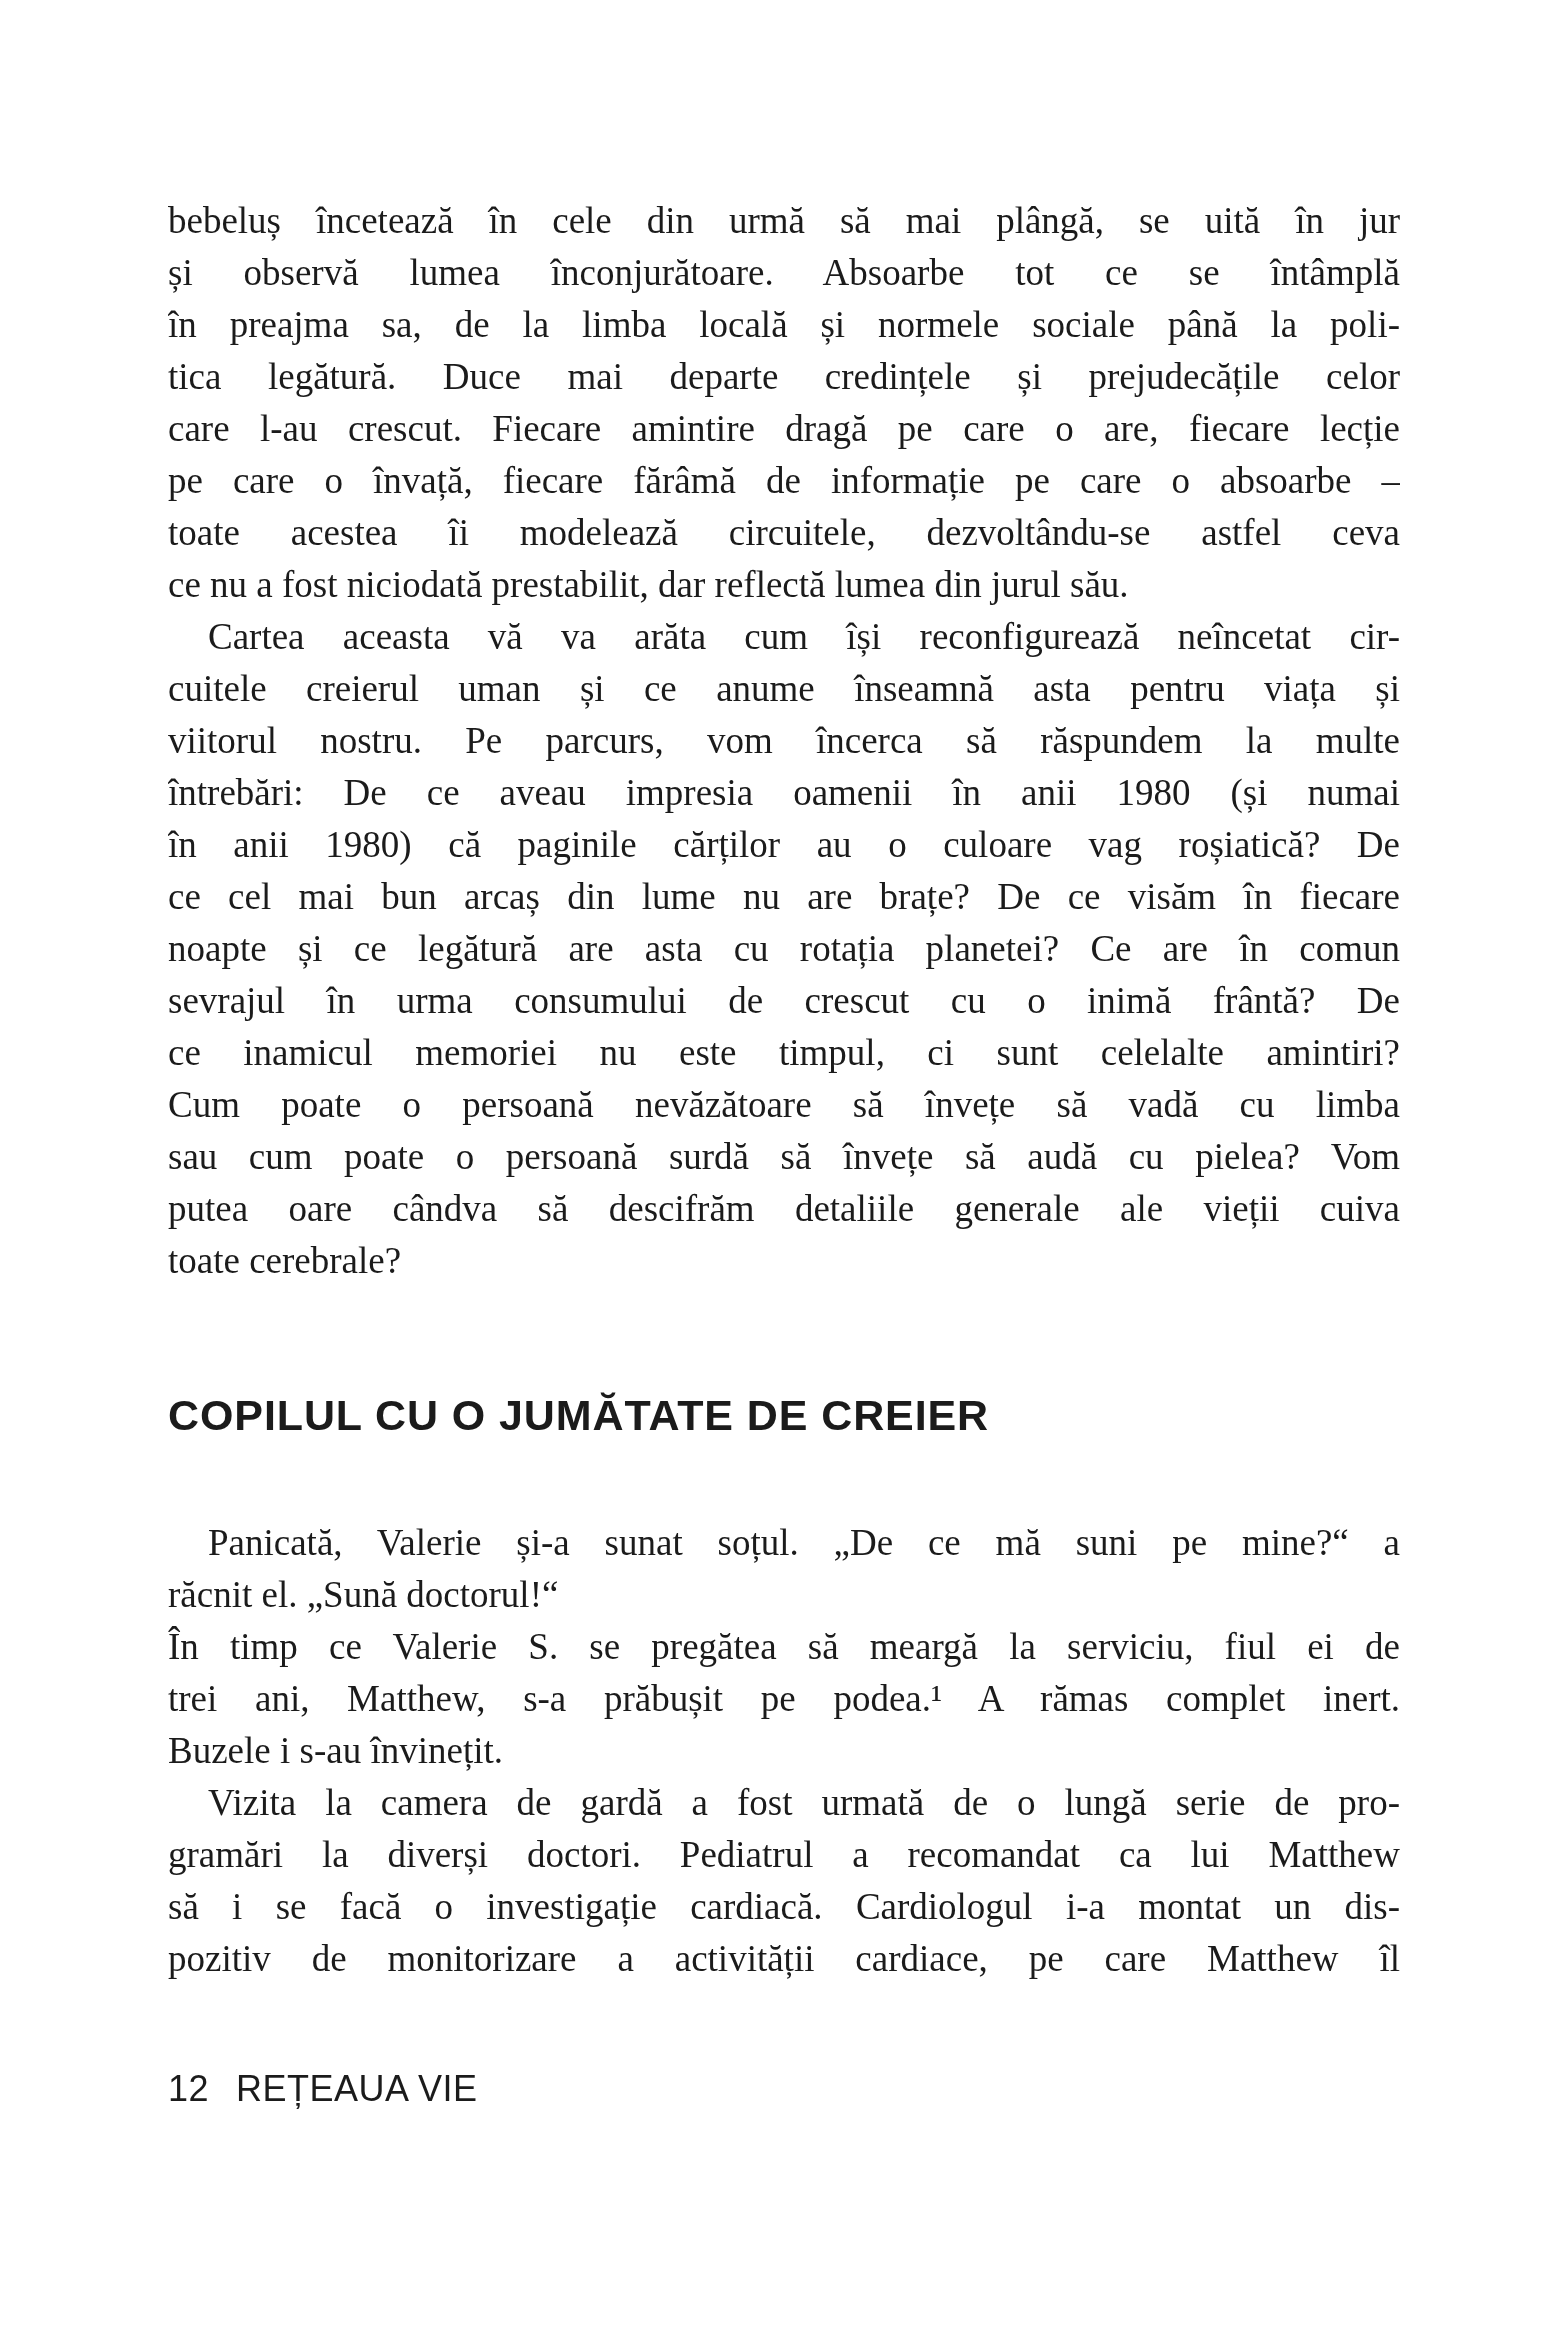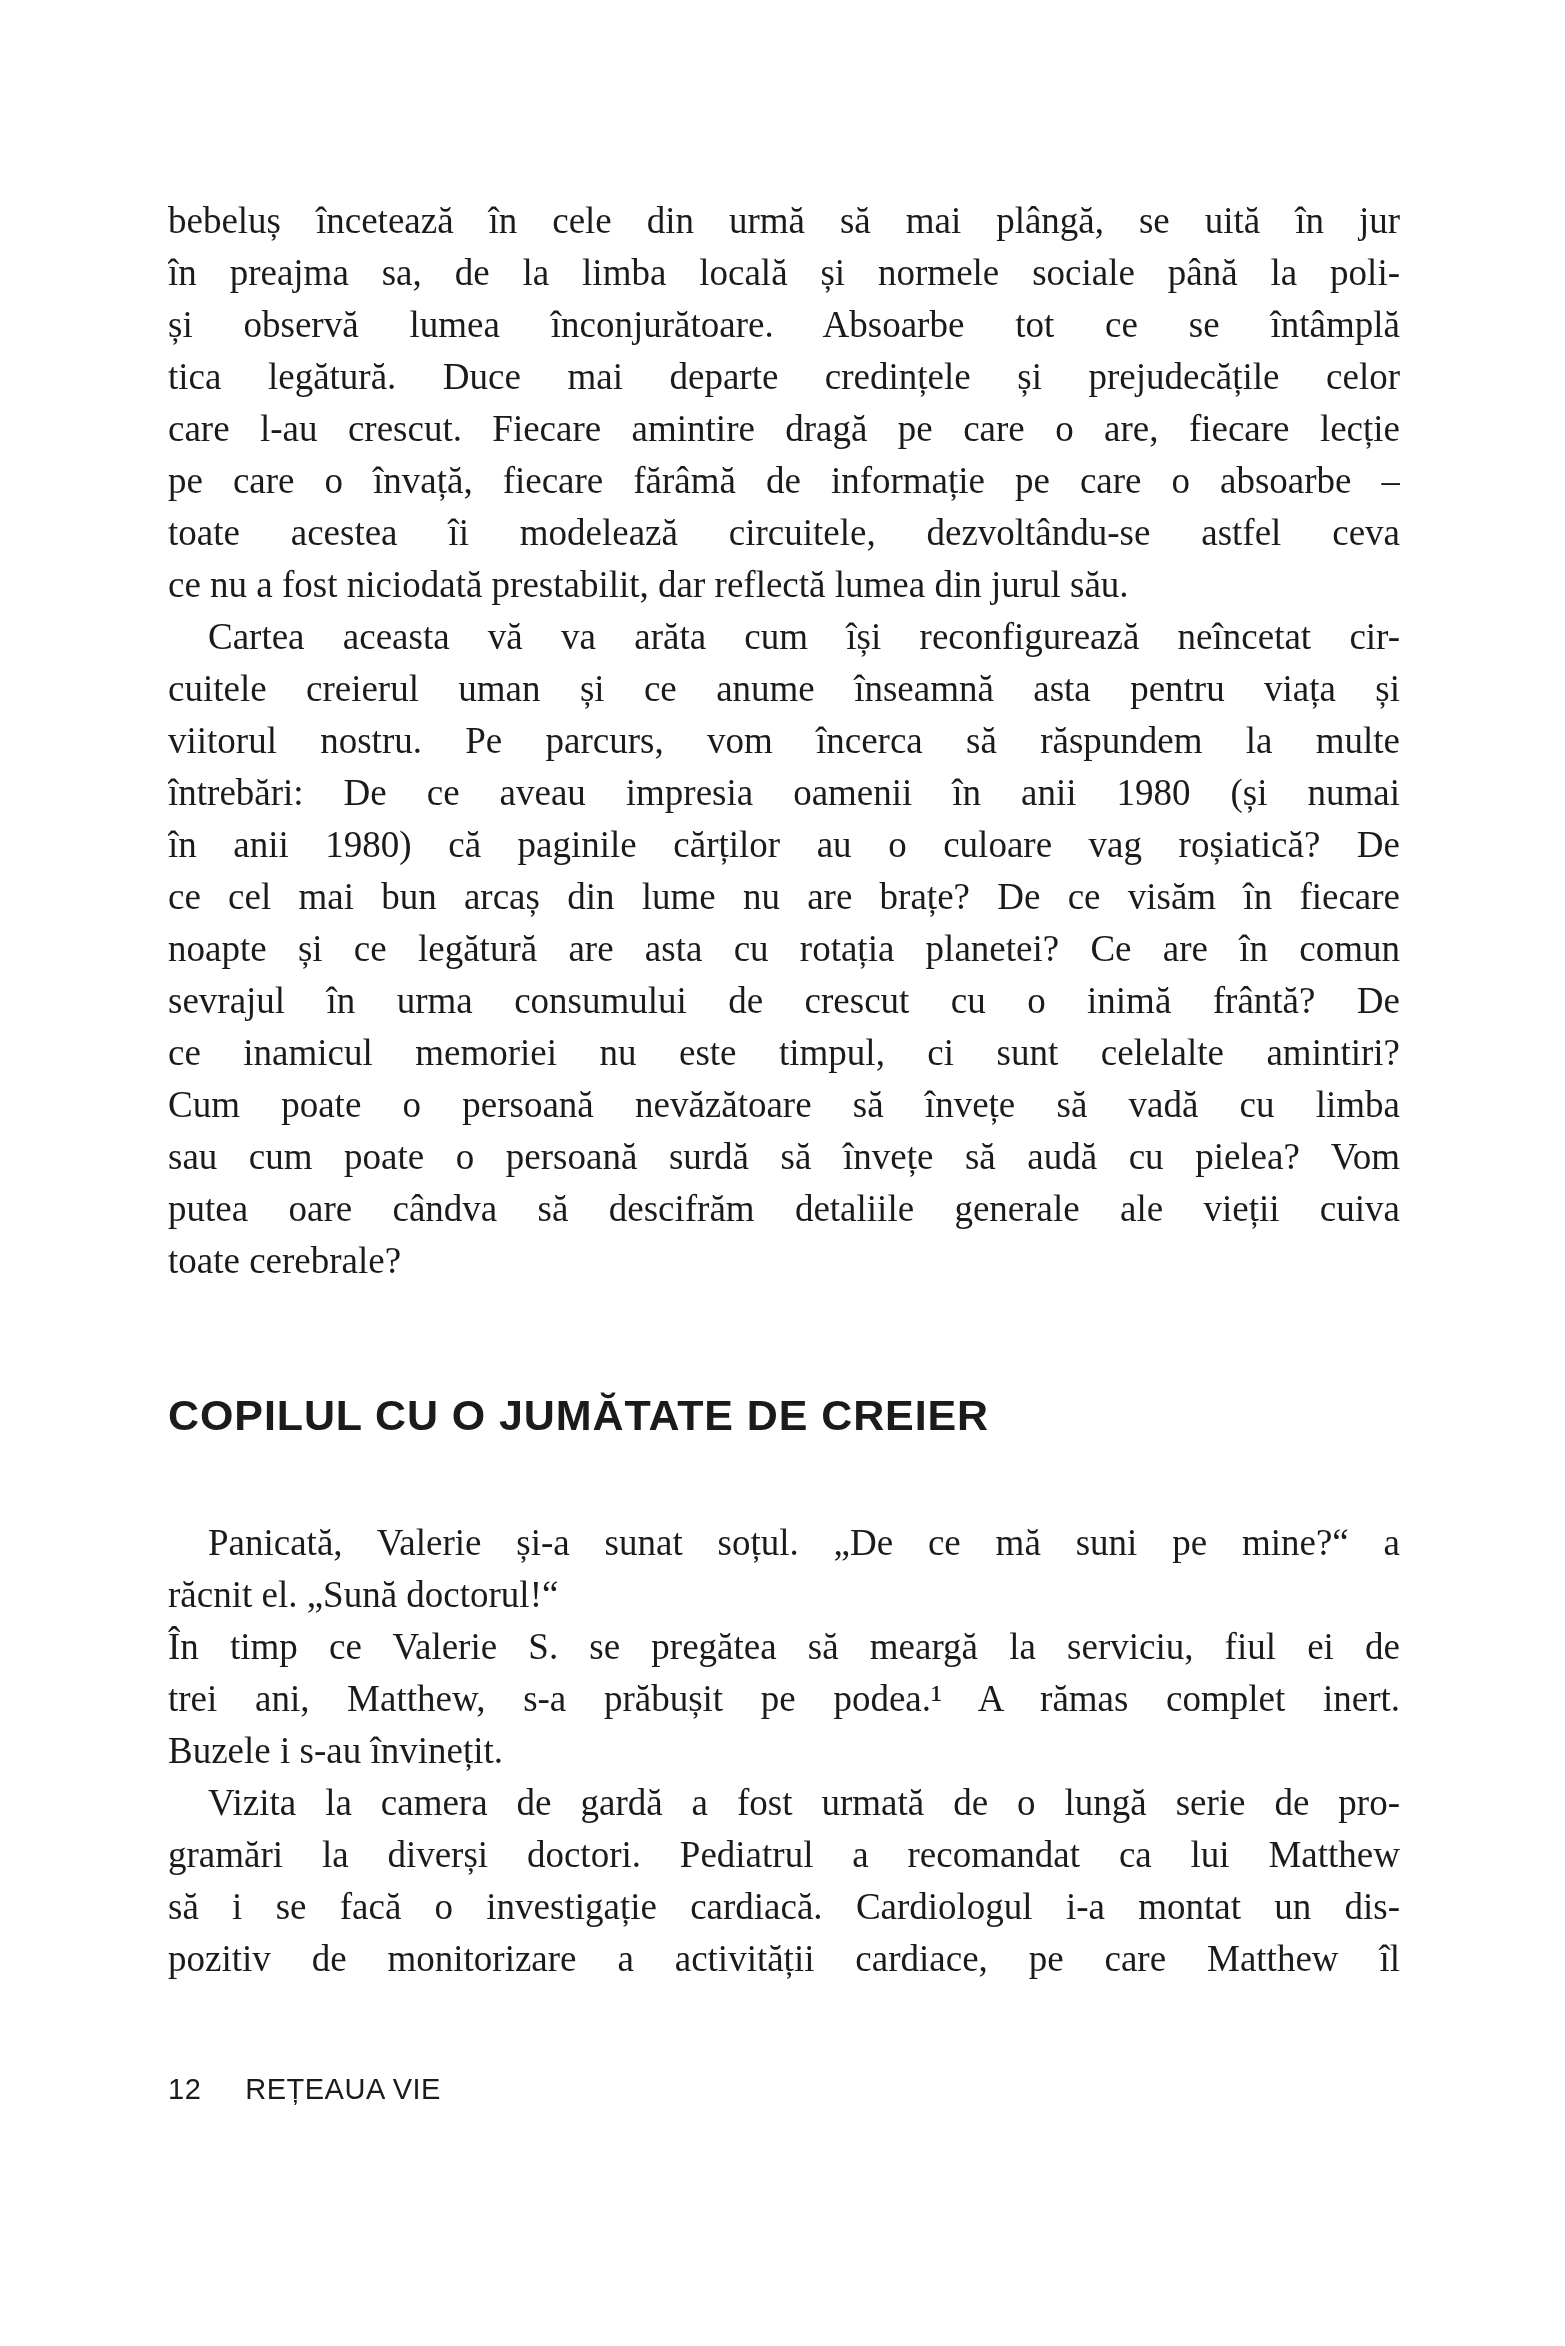--- a/index.html
+++ b/index.html
@@ -38,41 +38,41 @@
     line-height: 45px;
     letter-spacing: 0.9px;
     margin: 106px 0 79px 0;
     color: #1b1b1b;
   }
   .footer {
     position: absolute;
     left: 168px;
     top: 2073px;
     font-family: "Liberation Sans", sans-serif;
-    font-size: 29px;
+    font-size: 36px;
     line-height: 32px;
     letter-spacing: 0.5px;
     display: flex;
     align-items: baseline;
-    gap: 44px;
+    gap: 27px;
     color: #1b1b1b;
   }
   .footer .num { font-weight: 500; }
 </style>
 </head>
 <body>
 
 <div class="page">
 
   <div class="text-block">
 
     <div class="para">
       <div class="line j">bebeluș încetează în cele din urmă să mai plângă, se uită în jur</div>
+      <div class="line j">și observă lumea înconjurătoare. Absoarbe tot ce se întâmplă</div>
       <div class="line j">în preajma sa, de la limba locală și normele sociale până la poli-</div>
-      <div class="line j">și observă lumea înconjurătoare. Absoarbe tot ce se întâmplă</div>
       <div class="line j">tica legătură. Duce mai departe credințele și prejudecățile celor</div>
       <div class="line j">care l-au crescut. Fiecare amintire dragă pe care o are, fiecare lecție</div>
       <div class="line j">pe care o învață, fiecare fărâmă de informație pe care o absoarbe –</div>
       <div class="line j">toate acestea îi modelează circuitele, dezvoltându-se astfel ceva</div>
       <div class="line">ce nu a fost niciodată prestabilit, dar reflectă lumea din jurul său.</div>
     </div>
 
     <div class="para">
       <div class="line j indent">Cartea aceasta vă va arăta cum își reconfigurează neîncetat cir-</div>
       <div class="line j">cuitele creierul uman și ce anume înseamnă asta pentru viața și</div>

